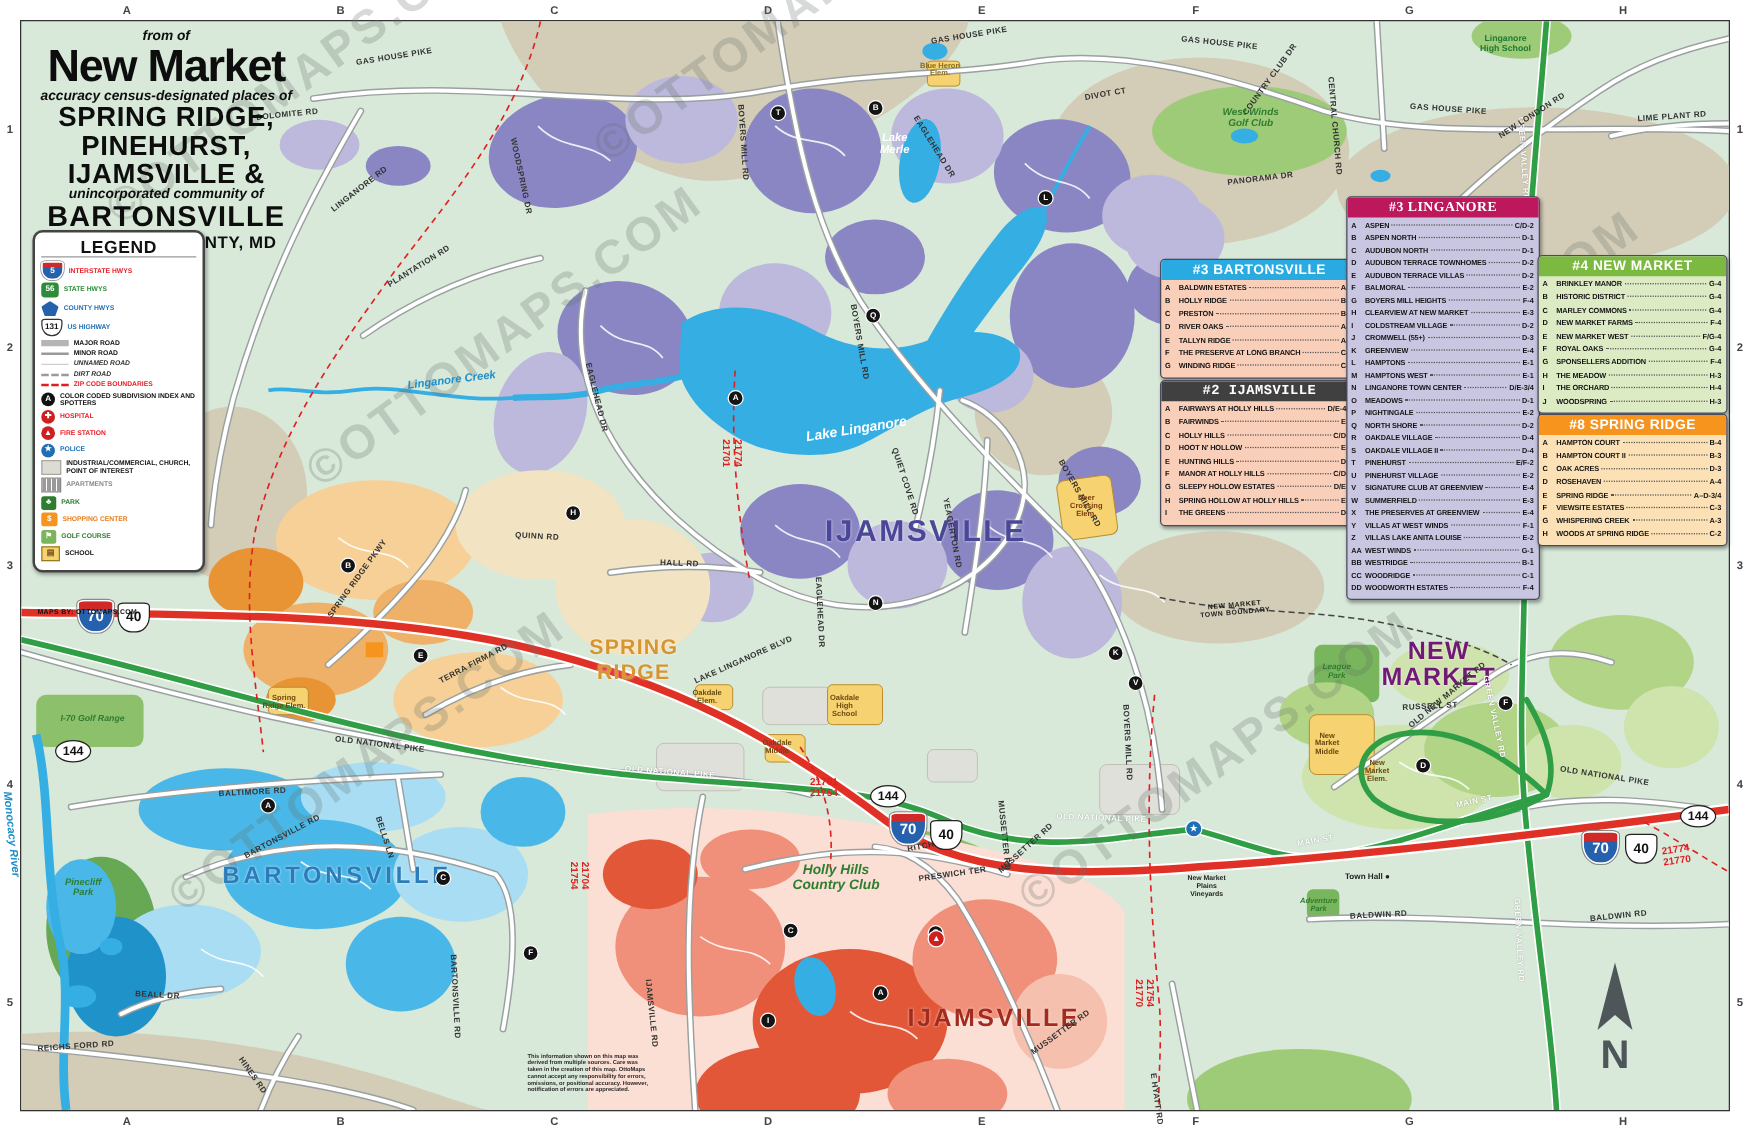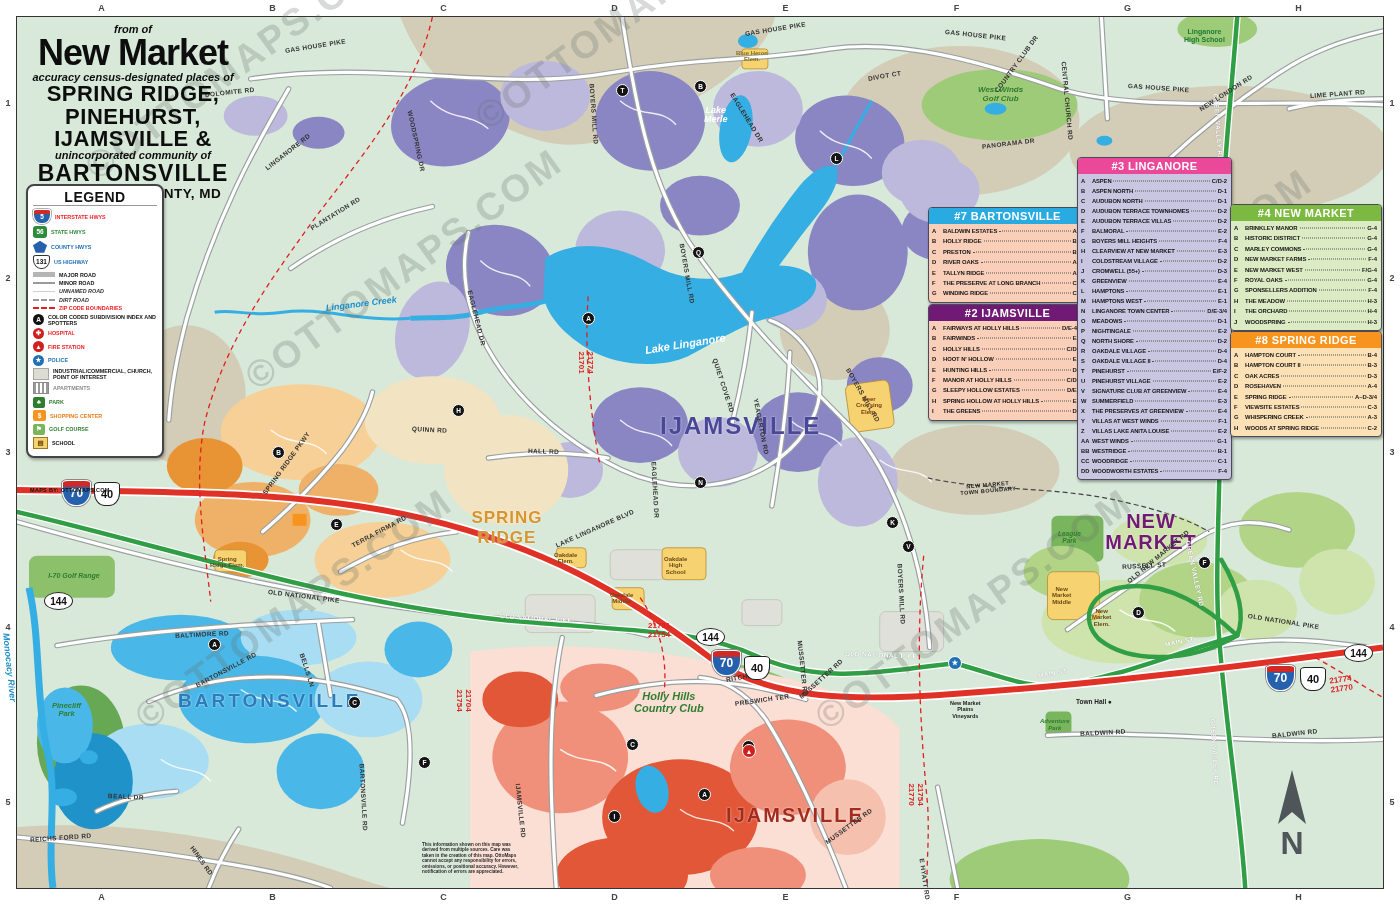--- a/index.html
+++ b/index.html
@@ -48,22 +48,22 @@
   
   .ix{position:absolute;border:1.5px solid #4a4a5a;border-radius:4px;overflow:hidden;box-shadow:1px 2px 3px rgba(0,0,0,.35);}
   .ix-h{color:#fff;font-weight:bold;text-align:center;font-size:11px;line-height:16px;letter-spacing:.4px;}
   .ix-b{padding:2px 4px 3px 3px;}
   .ix-row{display:flex;align-items:baseline;font-size:5.9px;font-weight:bold;color:#141414;line-height:10.4px;}
   .ix-k{width:11px;}
   .ix-n{white-space:nowrap;letter-spacing:-.1px;}
   .lead{flex:1;border-bottom:1px dotted #555;margin:0 2px;transform:translateY(-1.5px);min-width:4px;}
   .ix-g{white-space:nowrap;}
   .ix1{left:928px;top:207px;width:157px;background:#f9cfba;} .ix1 .ix-h{background:#29abe2;}
-  .ix2{left:928px;top:304px;width:157px;background:#f9cfba;} .ix2 .ix-h{background:#701a75;}
-  .ix3{left:1077px;top:157px;width:153px;background:#c9c6e2;} .ix3 .ix-row{line-height:10px;font-size:5.8px;} .ix3 .ix-h{background:#ec4899;}
+  .ix2{left:928px;top:304px;width:157px;background:#f9cfba;} .ix2 .ix-h{background:#404040;font-family:Liberation Mono, monospace;}
+  .ix3{left:1077px;top:157px;width:153px;background:#c9c6e2;} .ix3 .ix-row{line-height:10px;font-size:5.8px;} .ix3 .ix-h{background:#be185d;font-family:Liberation Serif, serif;}
   .ix4{left:1230px;top:204px;width:150px;background:#ddebc5;} .ix4 .ix-h{background:#7cb940;}
   .ix5{left:1230px;top:331px;width:150px;background:#fce0b6;} .ix5 .ix-h{background:#f7941e;}
   .rg{position:absolute;font-weight:bold;text-align:center;white-space:pre-line;text-shadow:0 0 2px rgba(255,255,255,.8);}
   .rl{position:absolute;font-size:6.5px;font-weight:bold;color:#333;letter-spacing:.4px;white-space:nowrap;transform-origin:left center;}
   .water{position:absolute;font-style:italic;font-weight:bold;white-space:pre-line;transform-origin:left center;}
   .sch{position:absolute;font-size:6px;font-weight:bold;text-align:center;white-space:pre-line;line-height:1.08;transform-origin:left center;}
   .park{position:absolute;font-size:7px;font-weight:bold;font-style:italic;color:#2f7d2f;text-align:center;white-space:pre-line;line-height:1.1;}
   .poi{position:absolute;font-size:6px;font-weight:bold;color:#222;text-align:center;white-space:pre-line;line-height:1.15;transform-origin:left center;}
   .zip{position:absolute;font-size:8px;font-weight:bold;color:#e02020;text-align:center;line-height:8.5px;transform-origin:center;}
   .spot{position:absolute;width:11px;height:11px;background:#141414;color:#fff;border-radius:50%;font-size:6.5px;font-weight:bold;display:flex;align-items:center;justify-content:center;border:1px solid #fff;}
@@ -716,21 +716,21 @@
           <span class="lg-icon" data-icon="school">
             <i>▤</i>
           </span>
           <span style="color:#111">SCHOOL</span>
         </div>
       </div>
   </div>
   <div class="lg-credit">MAPS BY: OTTOMAPS.COM</div>
 
   <div class="ix ix1">
-    <div class="ix-h">#7 BARTONSVILLE</div>
+    <div class="ix-h">#3 BARTONSVILLE</div>
     <div class="ix-b">
 
     <div class="ix-row">
           <span class="ix-k">A</span>
           <span class="ix-n">BALDWIN ESTATES</span>
           <span class="lead"></span>
           <span class="ix-g">A-4</span>
         </div>
         <div class="ix-row">
           <span class="ix-k">B</span>

